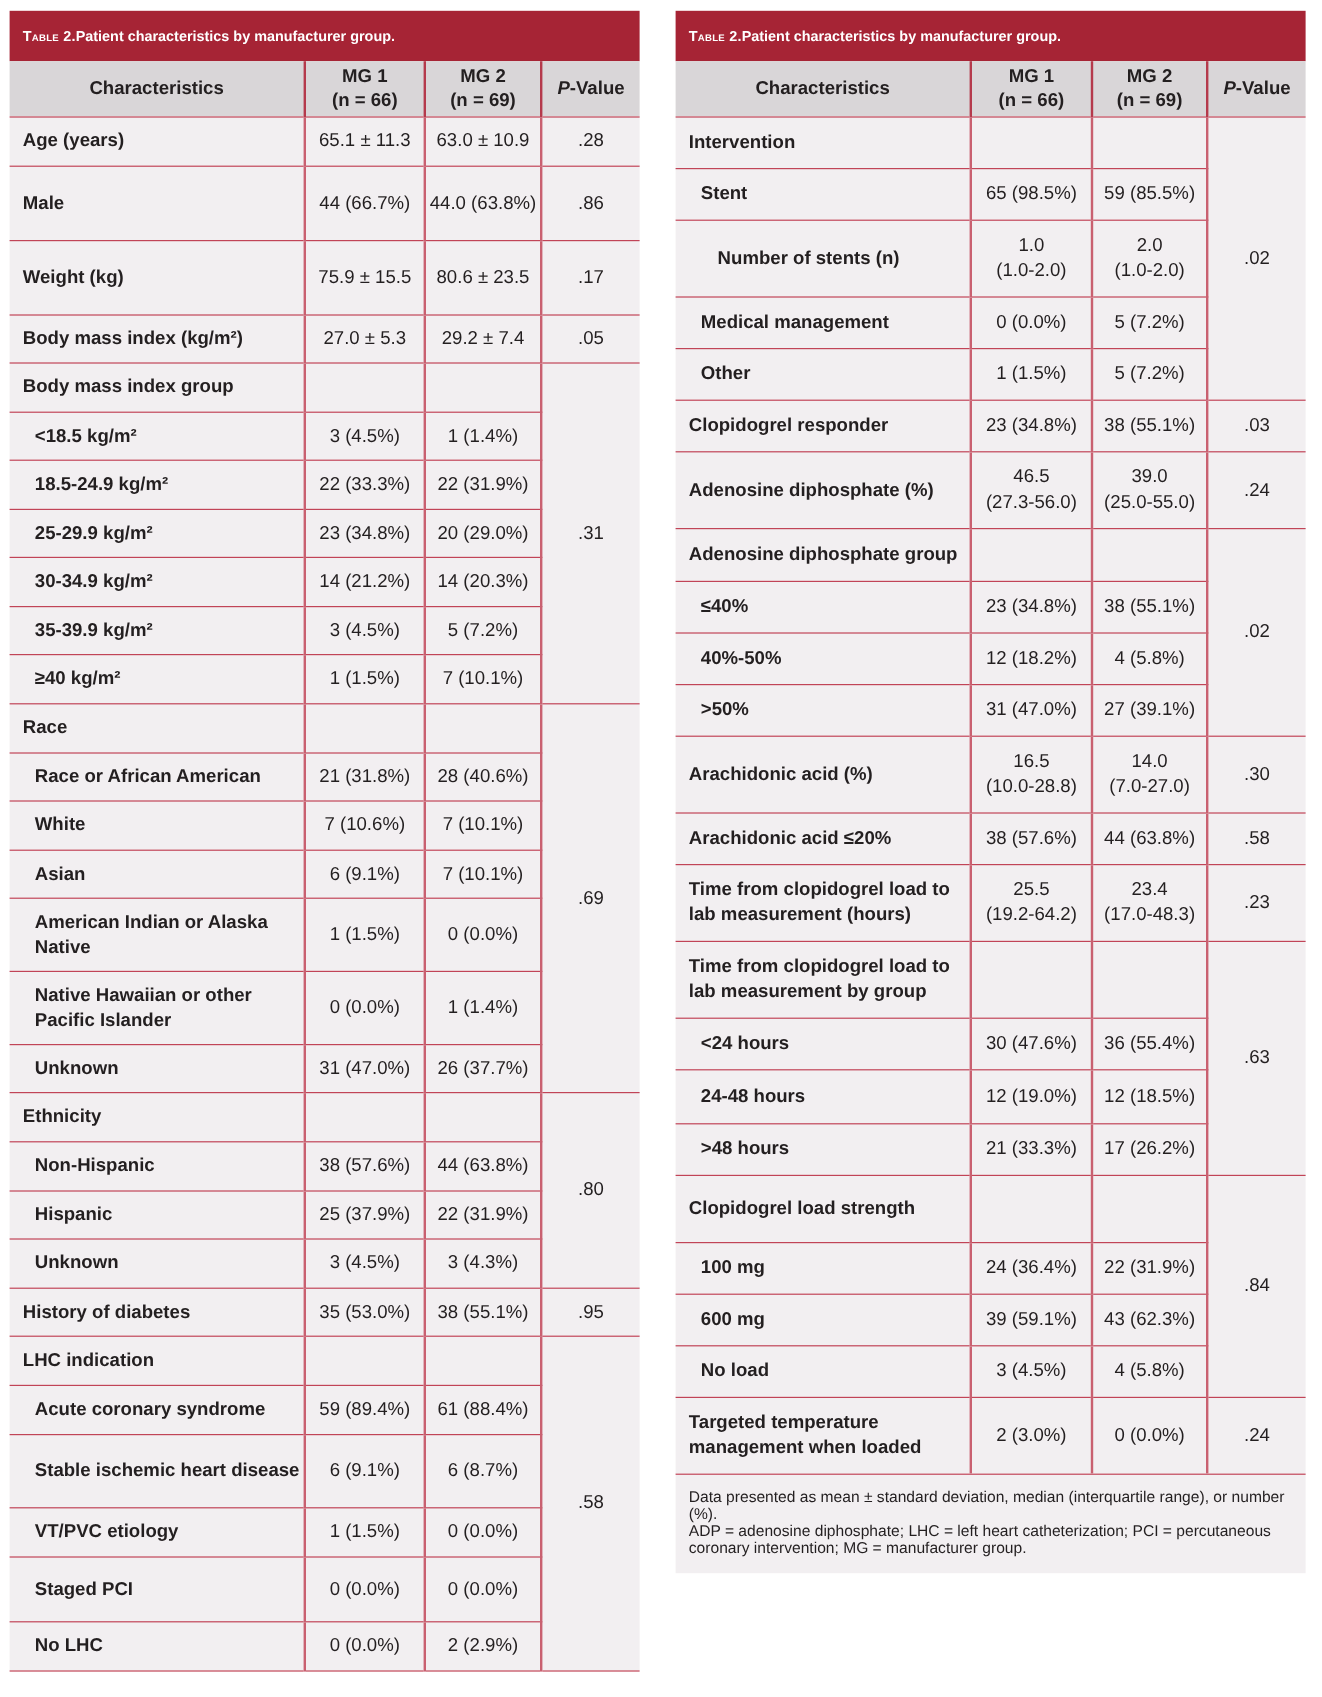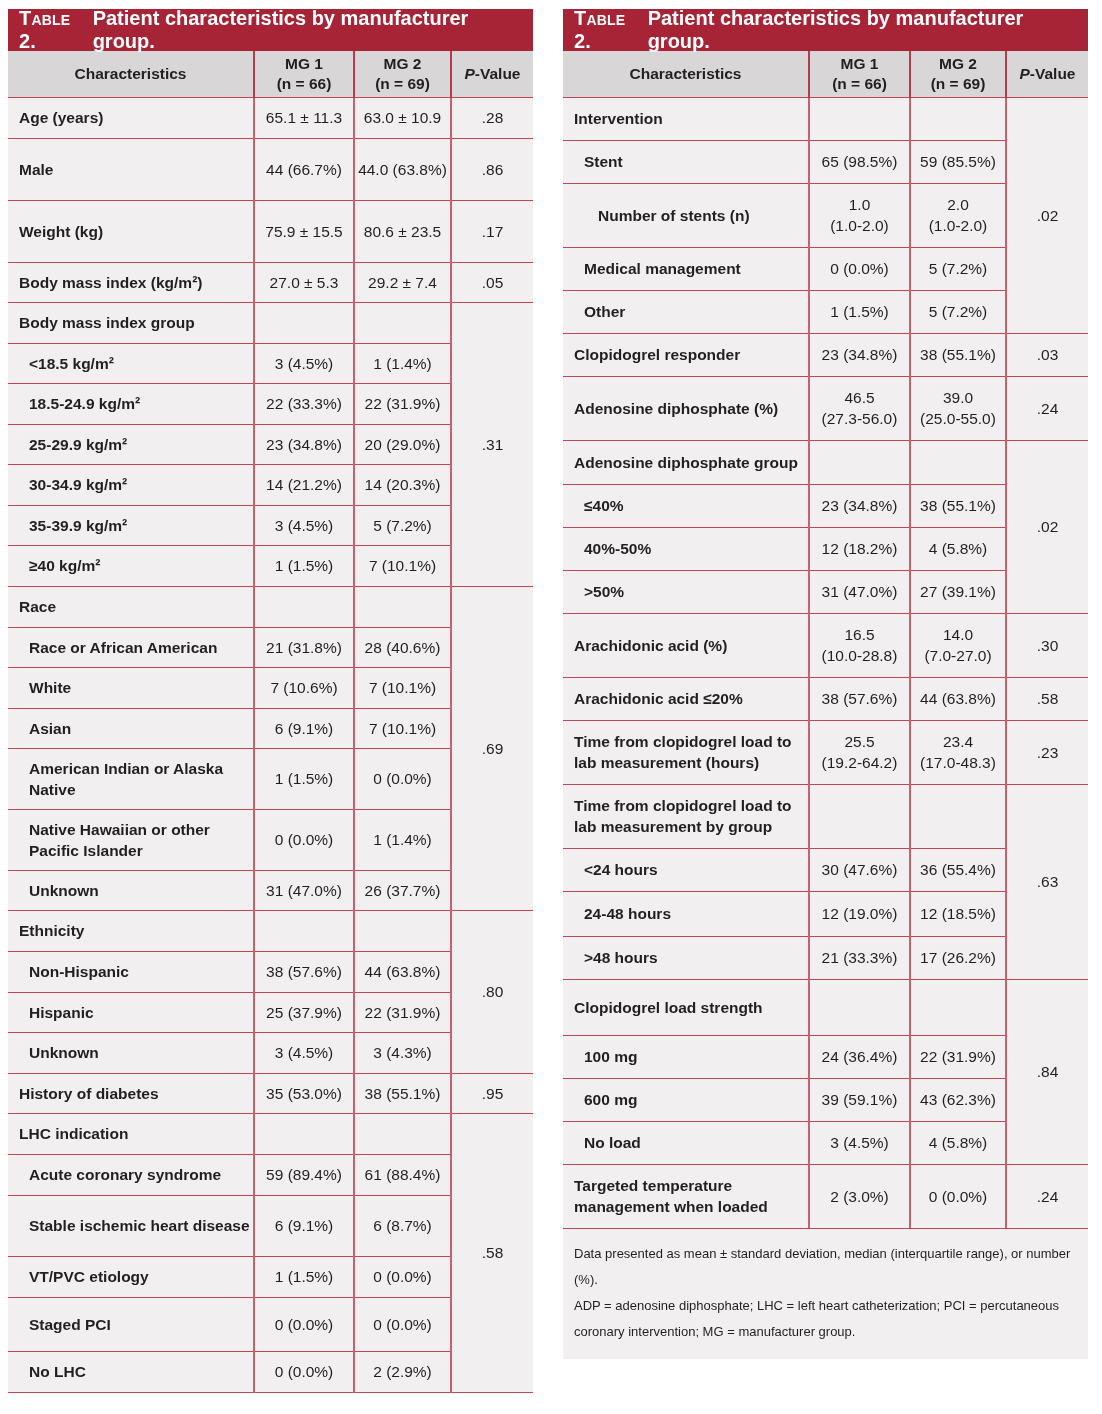--- a/index.html
+++ b/index.html
@@ -1,31 +1,31 @@
 <!DOCTYPE html>
 <html><head>
 <meta charset="utf-8">
 <style>
   html, body { margin:0; padding:0; background:#ffffff; }
   body { width:1102px; height:1414px; position:relative; font-family:"Liberation Sans", sans-serif; color:#231f20; }
   .panel { position:absolute; top:9px; }
   #left { left:8px; width:525px; }
   #right { left:563px; width:525px; }
-  .title-bar { background:#a62435; color:#ffffff; height:42px; display:flex; align-items:center; padding-left:11px; font-weight:bold; font-size:20px; box-sizing:border-box; }
+  .title-bar { background:#a62435; color:#ffffff; height:42px; display:flex; align-items:center; padding-left:11px; font-weight:bold; font-size:12px; box-sizing:border-box; }
   .title-bar .lead { font-variant:small-caps; letter-spacing:0.2px; }
   table { border-collapse:collapse; width:100%; table-layout:fixed; font-size:15.5px; }
   th { background:#d9d6d8; font-weight:bold; text-align:center; border-left:2px solid #b53a4c; line-height:20px; padding:0; }
   th:first-child { border-left:none;text-align:center; }
   td { background:#f2eff1; border-top:1.5px solid #c14457; border-left:2px solid #c96070; text-align:center; padding:0 2px; line-height:21px; }
   td:first-child { border-left:none; text-align:left; font-weight:bold; padding-left:11px; }
   td.indent1 { padding-left:21px !important;margin-left:48px; }
   td.indent2 { padding-left:35px !important;margin-left:22px; }
   tr.last td { border-bottom:1.5px solid #c14457; }
   .pv-italic { font-style:italic; }
-  .footnote { background:#f2eff1; font-size:13px; line-height:26px; padding:12px 11px 14px 11px; border-top:1.5px solid #c14457; }
+  .footnote { background:#f2eff1; font-size:13px; line-height:14px; padding:12px 11px 14px 11px; border-top:1.5px solid #c14457; }
 </style>
 </head>
 <body>
 
 <div class="panel" id="left">
   <div class="title-bar">
     <span class="lead">Table 2.</span>
       <span> Patient characteristics by manufacturer group.</span>
   </div>
   <table>

